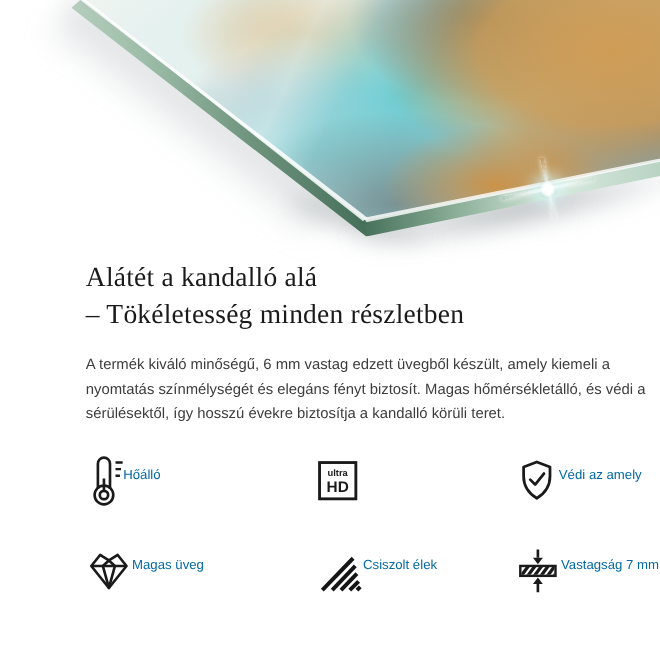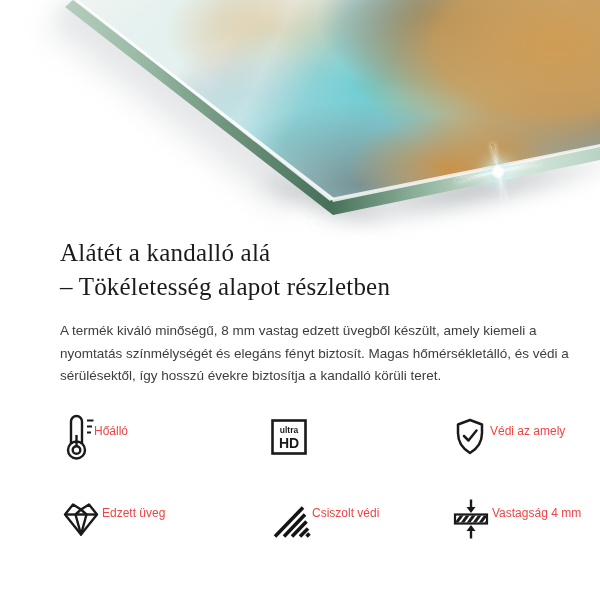--- a/index.html
+++ b/index.html
@@ -79,38 +79,38 @@
     background:linear-gradient(180deg, rgba(255,255,255,0), #fff 50%, rgba(255,255,255,0));
     transform:rotate(-12deg); box-shadow:0 0 5px rgba(255,255,255,.9);
   }
   .sparkle .core {
     position:absolute; left:34px; top:34px; width:18px; height:18px; border-radius:50%;
     background:radial-gradient(circle, #ffffff 0%, rgba(255,255,255,.85) 35%, rgba(190,235,238,.35) 60%, rgba(190,235,238,0) 75%);
     box-shadow:0 0 14px 4px rgba(210,245,248,.8);
   }
 
   
-  .content { padding:12px 40px 0 60px; }
+  .content { padding:12px 40px 0 60px;margin-left:18px; }
   .title {
     font-family:"Liberation Serif", serif; font-weight:400;
     font-size:25px; line-height:34px; color:#1b1b1b; letter-spacing:.2px;
   }
   .description {
     margin-top:16px; width:514px;
     font-size:13.5px; line-height:22.5px; color:#3d3d3d;
   }
 
   
   .features {
     margin-top:24px; display:grid;
     grid-template-columns:210px 180px 210px; row-gap:32px;
   }
   .feature { display:flex; flex-direction:row; align-items:flex-start; }
   .icon-box { height:50px; display:flex; align-items:center; justify-content:center; }
-  .feature-label { margin-top:12px; font-size:12px; color:#ef4444; text-align:center; }
+  .feature-label { margin-top:12px; font-size:12px; color:#0369a1; text-align:center; }
   svg { display:block; }
 </style>
 </head>
 <body>
 
 <div class="page">
 
   <div class="hero">
     <div class="shadow-left"></div>
     <div class="shadow-bottom"></div>
@@ -123,23 +123,23 @@
     <div class="sparkle">
       <div class="ray-h"></div>
       <div class="ray-v"></div>
       <div class="core"></div>
     </div>
   </div>
 
   <div class="content">
     <h1 class="title">
       <span>Alátét a kandalló alá</span><br>
-      <span>– Tökéletesség alapot részletben</span>
+      <span>– Tökéletesség minden részletben</span>
     </h1>
-    <p class="description">A termék kiváló minőségű, 8 mm vastag edzett üvegből készült, amely kiemeli a nyomtatás színmélységét és elegáns fényt biztosít. Magas hőmérsékletálló, és védi a sérülésektől, így hosszú évekre biztosítja a kandalló körüli teret.</p>
+    <p class="description">A termék kiváló minőségű, 6 mm vastag edzett üvegből készült, amely kiemeli a nyomtatás színmélységét és elegáns fényt biztosít. Magas hőmérsékletálló, és védi a sérülésektől, így hosszú évekre biztosítja a kandalló körüli teret.</p>
 
     <div class="features">
 
       <div class="feature">
         <div class="icon-box">
           <svg width="34" height="48" viewBox="0 0 34 48" fill="none" stroke="#1a1a1a" stroke-width="2.4">
             <path d="M11 31 V8.5 a5.5 5.5 0 0 1 11 0 V31"></path>
             <circle cx="16.5" cy="37" r="8.5"></circle>
             <circle cx="16.5" cy="37" r="3.8"></circle>
             <path d="M16.5 22 V32.5"></path>
@@ -170,34 +170,34 @@
       </div>
 
       <div class="feature">
         <div class="icon-box">
           <svg width="42" height="38" viewBox="0 0 42 38" fill="none" stroke="#1a1a1a" stroke-width="2.4" stroke-linejoin="round">
             <path d="M5 14.5 L13 4.5 L21 9.5 L29 4.5 L37 14.5 L21 34.5 Z"></path>
             <path d="M5 14.5 H37"></path>
             <path d="M21 9.5 L15.5 14.5 L21 34.5 L26.5 14.5 Z"></path>
           </svg>
         </div>
-        <div class="feature-label">Edzett üveg</div>
+        <div class="feature-label">Magas üveg</div>
       </div>
 
       <div class="feature">
         <div class="icon-box">
           <svg width="42" height="40" viewBox="0 0 42 40" stroke="#151515" stroke-width="3.6">
             <path d="M5 37.5 L33 8.5"></path>
             <path d="M14 37.5 L35 15.5"></path>
             <path d="M22 37.5 L36.5 22.5"></path>
             <path d="M30 37.5 L38 29.5"></path>
             <path d="M36.5 37.5 L39.5 34.5"></path>
           </svg>
         </div>
-        <div class="feature-label">Csiszolt védi</div>
+        <div class="feature-label">Csiszolt élek</div>
       </div>
 
       <div class="feature">
         <div class="icon-box">
           <svg width="42" height="42" viewBox="0 0 42 42">
             <defs>
               <clipPath id="barclip">
                   <rect x="6" y="17.5" width="30" height="7"></rect>
                 </clipPath>
             </defs>
@@ -211,18 +211,18 @@
             <g clip-path="url(#barclip)" stroke="#1a1a1a" stroke-width="3">
               <path d="M4 28 L15 13"></path>
                 <path d="M10 28 L21 13"></path>
                 <path d="M16 28 L27 13"></path>
               <path d="M22 28 L33 13"></path>
                 <path d="M28 28 L39 13"></path>
                 <path d="M34 28 L45 13"></path>
             </g>
           </svg>
         </div>
-        <div class="feature-label">Vastagság 4 mm</div>
+        <div class="feature-label">Vastagság 7 mm</div>
       </div>
 
     </div>
   </div>
 </div>
 
 </body></html>

